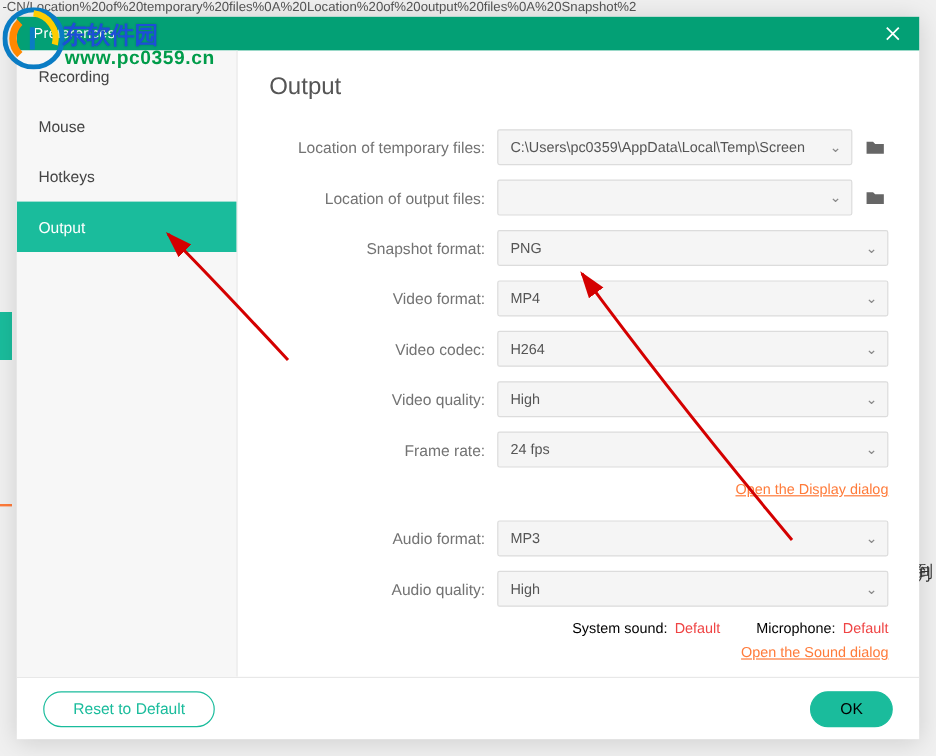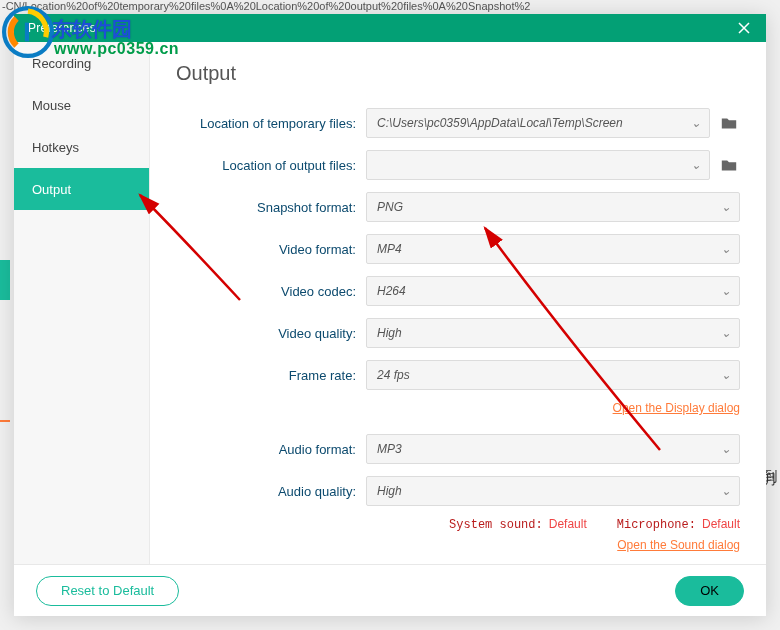--- a/index.html
+++ b/index.html
@@ -12,39 +12,39 @@
 .titlebar { height: 28px; background: #03a075; color: #fff; display: flex; align-items: center; padding: 0 14px; font-size: 12px; letter-spacing: 0.3px; }
 .titlebar .title { flex: 1; }
 .close-x { width: 16px; height: 16px; cursor: pointer; }
 .close-x svg { stroke: #fff; stroke-width: 1.5; }
 
 .watermark-logo { position: absolute; top: 6px; left: 2px; width: 52px; height: 52px; z-index: 50; pointer-events: none; }
 .watermark-text1 { position: absolute; top: 16px; left: 52px; color: #1d4ed8; font-size: 20px; font-weight: 600; z-index: 50; pointer-events: none; text-shadow: 0 0 2px rgba(0,0,0,0.2);}
 .watermark-text2 { position: absolute; top: 40px; left: 54px; color: #009c4a; font-size: 16px; font-weight: 600; z-index: 50; pointer-events: none; letter-spacing: 0.5px;}
 
 .body-area { flex: 1; display: flex; overflow: hidden; }
-.sidebar { width: 136px; background: #f7f7f7; border-right: 1px solid #eaeaea; }
+.sidebar { width: 184px; background: #f7f7f7; border-right: 1px solid #eaeaea; }
 .sidebar-item { height: 42px; display: flex; align-items: center; padding: 0 18px; font-size: 13px; color: #444; cursor: pointer; }
 .sidebar-item.active { background: #1abc9c; color: #fff; }
 
 .content { flex: 1; padding: 20px 26px 10px 26px; overflow-y: auto; color: #333; }
 .section-head { font-size: 20px; color: #555; margin-bottom: 22px; }
 .form-row { display: flex; align-items: center; margin-bottom: 10px; min-height: 32px; }
-.form-label { width: 190px; text-align: right; color: #0c4a6e; font-size: 13px; padding-right: 10px; }
-.form-control { flex: 1; display: flex; align-items: center; gap: 8px; font-style: italic; }
+.form-label { width: 190px; text-align: right; color: #737373; font-size: 13px; padding-right: 10px; }
+.form-control { flex: 1; display: flex; align-items: center; gap: 8px; }
 .select { flex: 1; height: 30px; background: #f5f5f5; border: 1px solid #dcdcdc; border-radius: 2px; display: flex; align-items: center; padding: 0 10px; font-size: 12px; color: #555; cursor: pointer; position: relative; overflow: hidden; white-space: nowrap; text-overflow: ellipsis; }
 .select .chev { position: absolute; right: 8px; top: 50%; transform: translateY(-50%); color: #888; }
 .folder-btn { width: 22px; height: 22px; cursor: pointer; display: flex; align-items: center; justify-content: center; }
 .folder-btn svg { fill: #666; }
 
 .link-row { display: flex; justify-content: flex-end; margin: 6px 0 18px 0; }
 .link { color: #ff7b3a; font-size: 12px; text-decoration: underline; cursor: pointer; }
 
 .sound-row { display: flex; justify-content: flex-end; gap: 30px; margin: 8px 0 4px 0; font-size: 12px; color: #555; }
-.sound-row span.lbl { color: #b91c1c; font-family: Liberation Mono, monospace; }
+.sound-row span.lbl { color: #000000; }
 .sound-row span.val { color: #ef4444; margin-left: 6px; }
 
 .footer { height: 52px; border-top: 1px solid #e8e8e8; display: flex; align-items: center; padding: 0 22px; gap: 16px; }
 .footer-spacer { flex: 1; }
 .btn { height: 30px; padding: 0 24px; border-radius: 15px; font-size: 13px; cursor: pointer; display: inline-flex; align-items: center; justify-content: center; border: 1px solid #1abc9c; background: #fff; color: #1abc9c; }
 .btn.primary { background: #1abc9c; color: #000000; }
 
 .arrows { position: absolute; pointer-events: none; z-index: 40; }
 
 .left-strip { position:absolute; left:0; top:260px; width:10px; height:40px; background:#1abc9c; }

